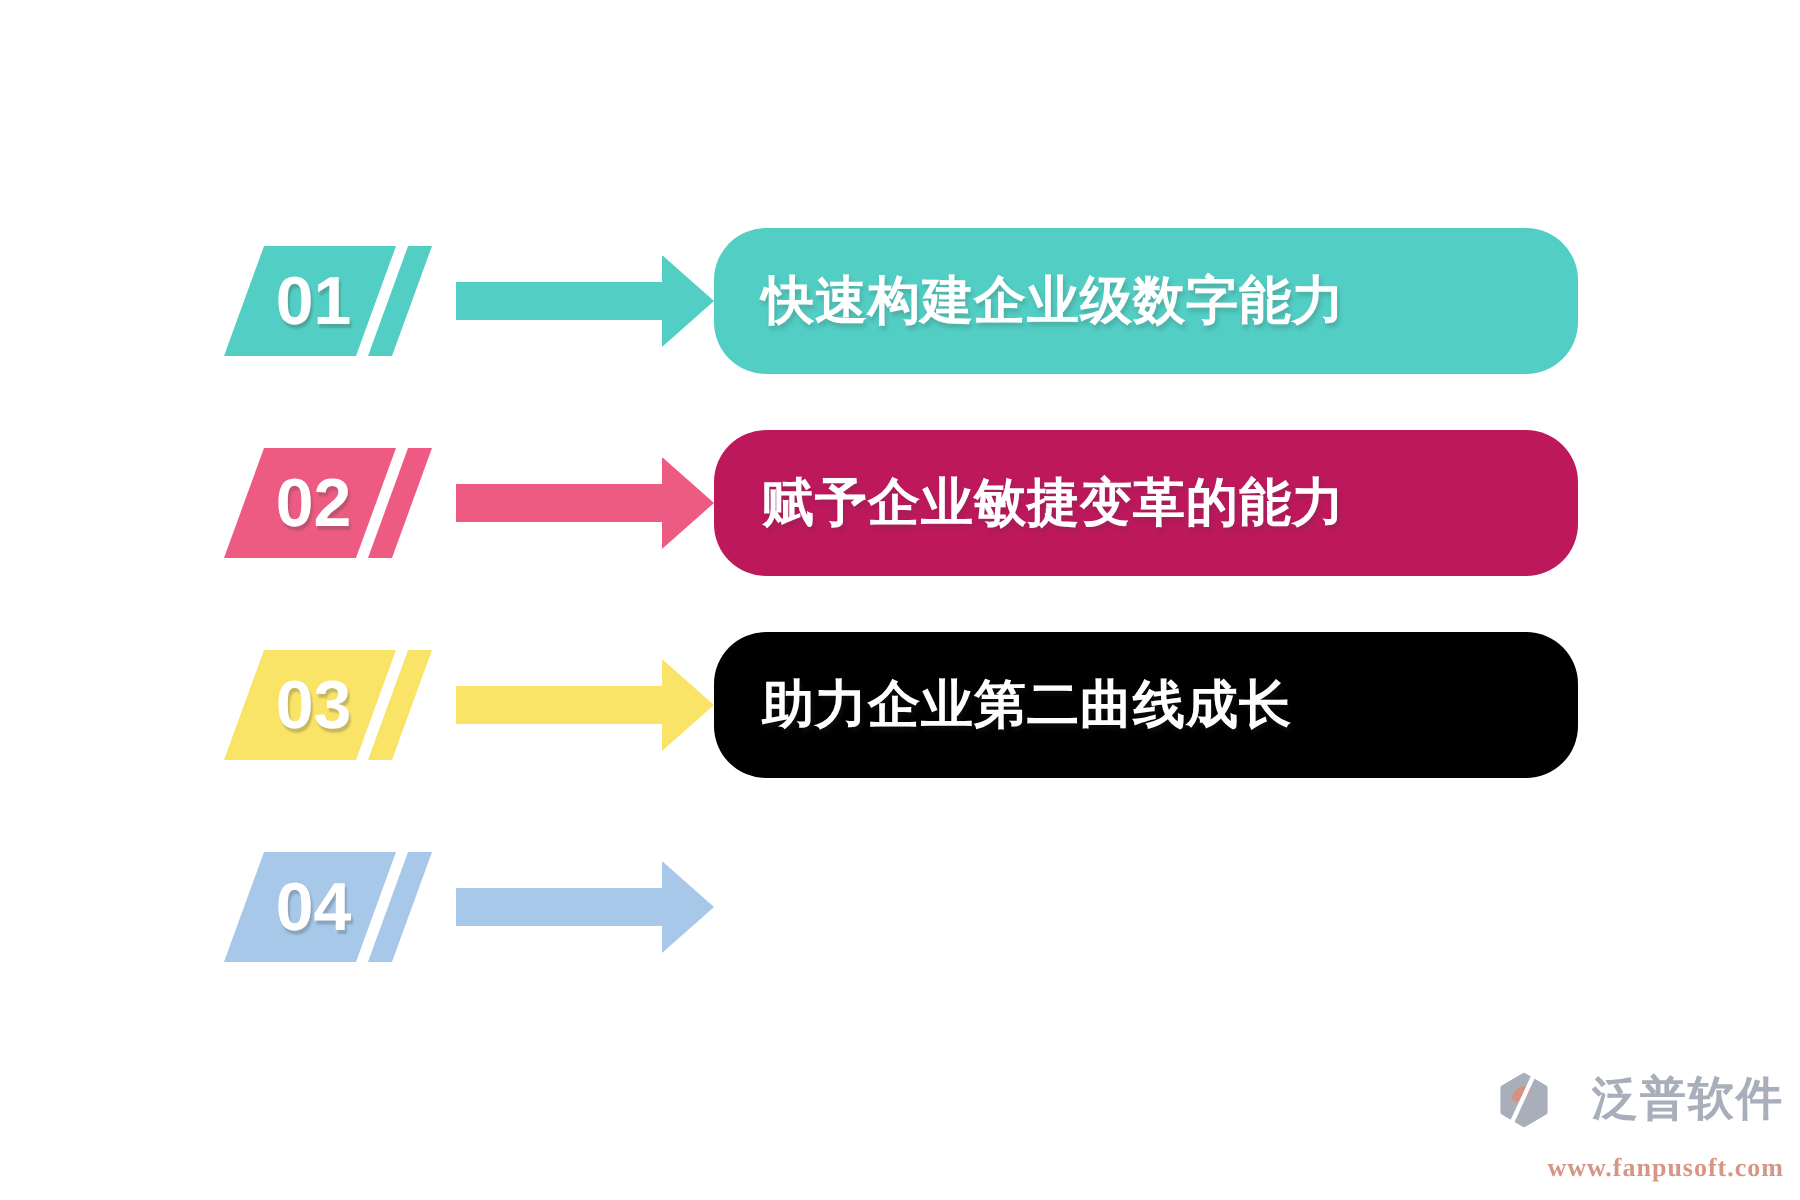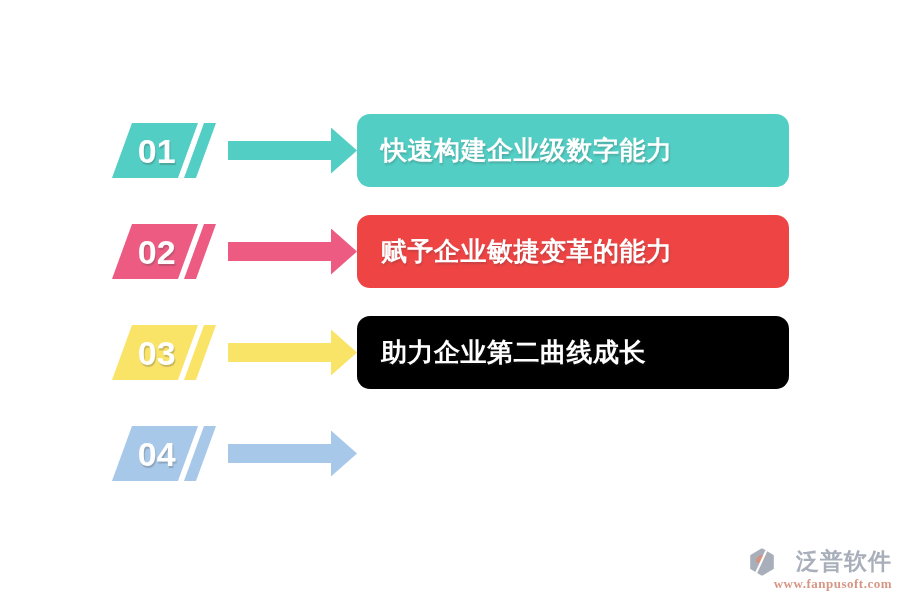--- a/index.html
+++ b/index.html
@@ -72,21 +72,21 @@
   .arrow-head {
     width: 26px;
     height: 46px;
     clip-path: polygon(0 0, 100% 50%, 0 100%);
     margin-left: -1px;
   }
   .bar {
     width: 432px;
     height: 73px;
     margin-left: 0px;
-    border-radius: 13px;
+    border-radius: 26px;
     display: flex;
     align-items: center;
     box-sizing: border-box;
     padding-left: 24px;
   }
   .bar-label {
     color: #ffffff;
     font-size: 26px;
     font-weight: bold;
     letter-spacing: 0.5px;
@@ -110,21 +110,21 @@
   .wm-brand {
     font-size: 23px;
     font-weight: bold;
     letter-spacing: 1px;
     line-height: 1.1;
   }
   .wm-url {
     font-size: 13px;
     font-weight: bold;
     letter-spacing: 0.5px;
-    margin-top: 0px;
+    margin-top: 12px;
     font-family: "Liberation Serif", "DejaVu Serif", serif;
     text-align: center;
   }
 </style>
 </head>
 <body>
 
 <div class="canvas">
 
   <div class="row" style="top:114px">
@@ -147,21 +147,21 @@
     <div class="badge-wrap">
       <div class="badge" style="background-color: rgb(237, 91, 130);">
         <span class="badge-num">02</span>
         <div class="badge-slash"></div>
       </div>
     </div>
     <div class="arrow">
       <div class="arrow-shaft" style="background-color: rgb(237, 91, 130);"></div>
       <div class="arrow-head" style="background-color: rgb(237, 91, 130);"></div>
     </div>
-    <div class="bar" style="background-color: #ef4444;">
+    <div class="bar" style="background-color: #be185d;">
       <span class="bar-label">赋予企业敏捷变革的能力</span>
     </div>
   </div>
 
   <div class="row" style="top:316px">
     <div class="badge-wrap">
       <div class="badge" style="background-color: rgb(250, 228, 104);">
         <span class="badge-num">03</span>
         <div class="badge-slash"></div>
       </div>

